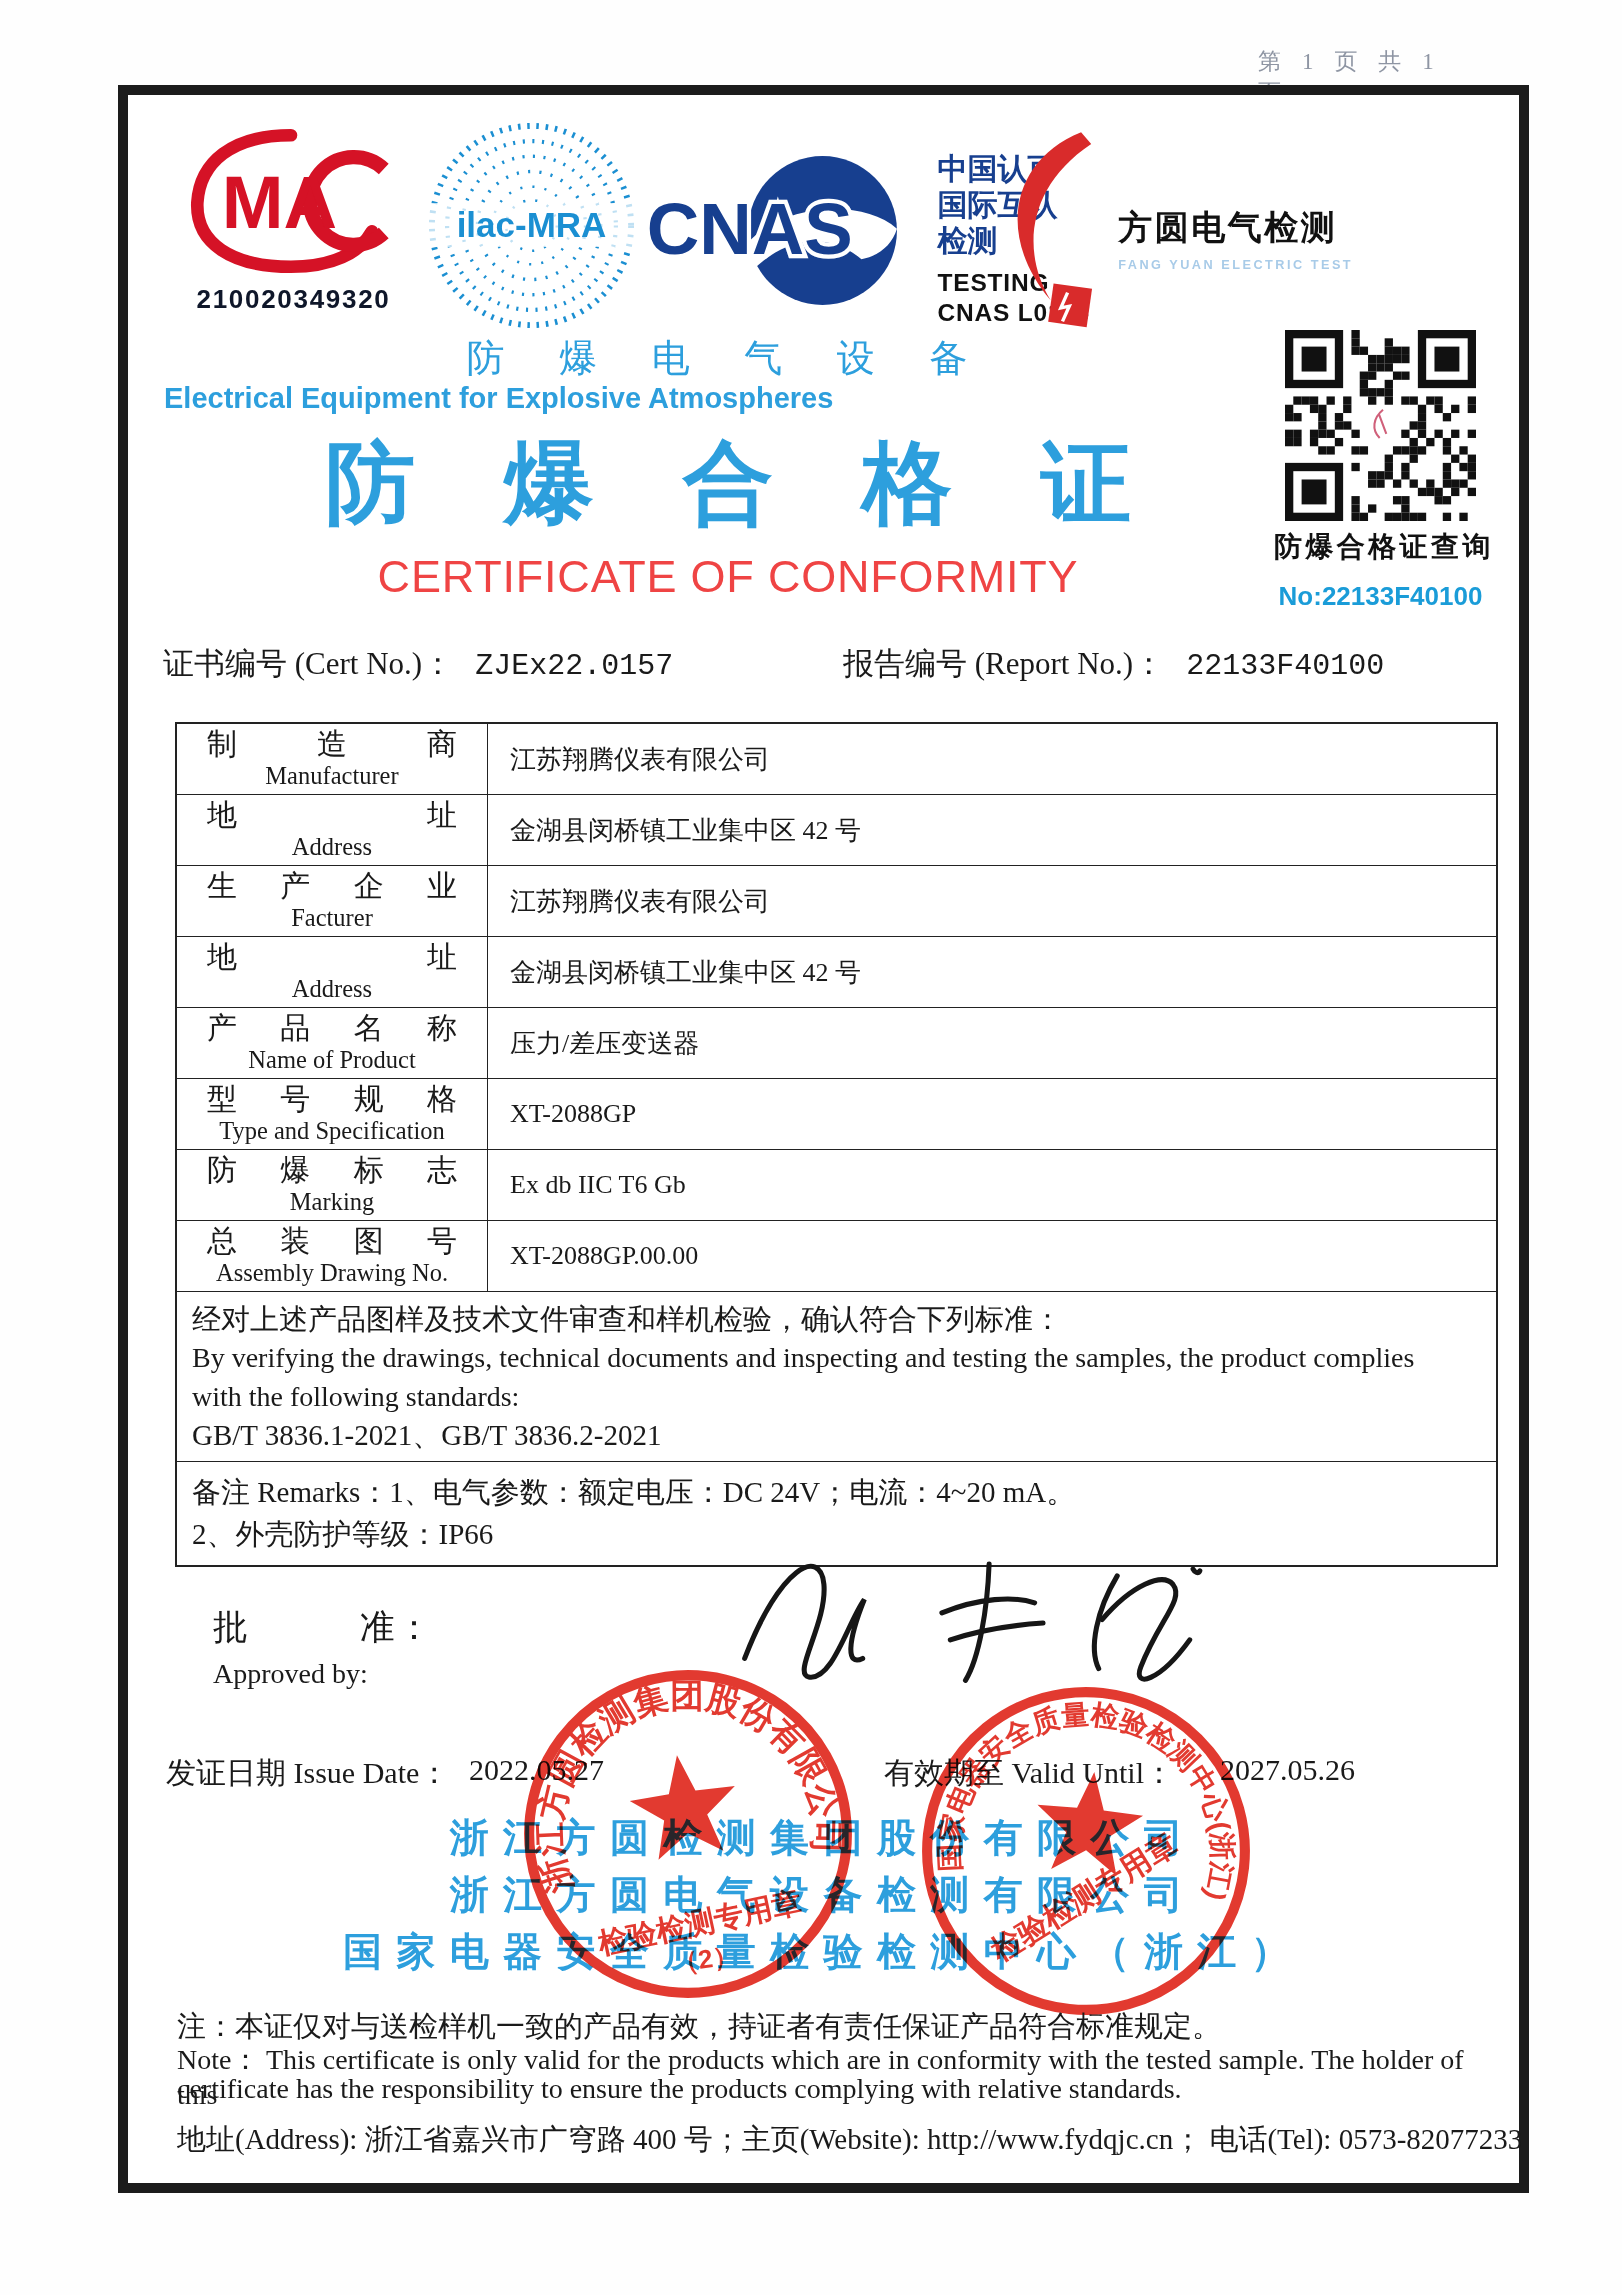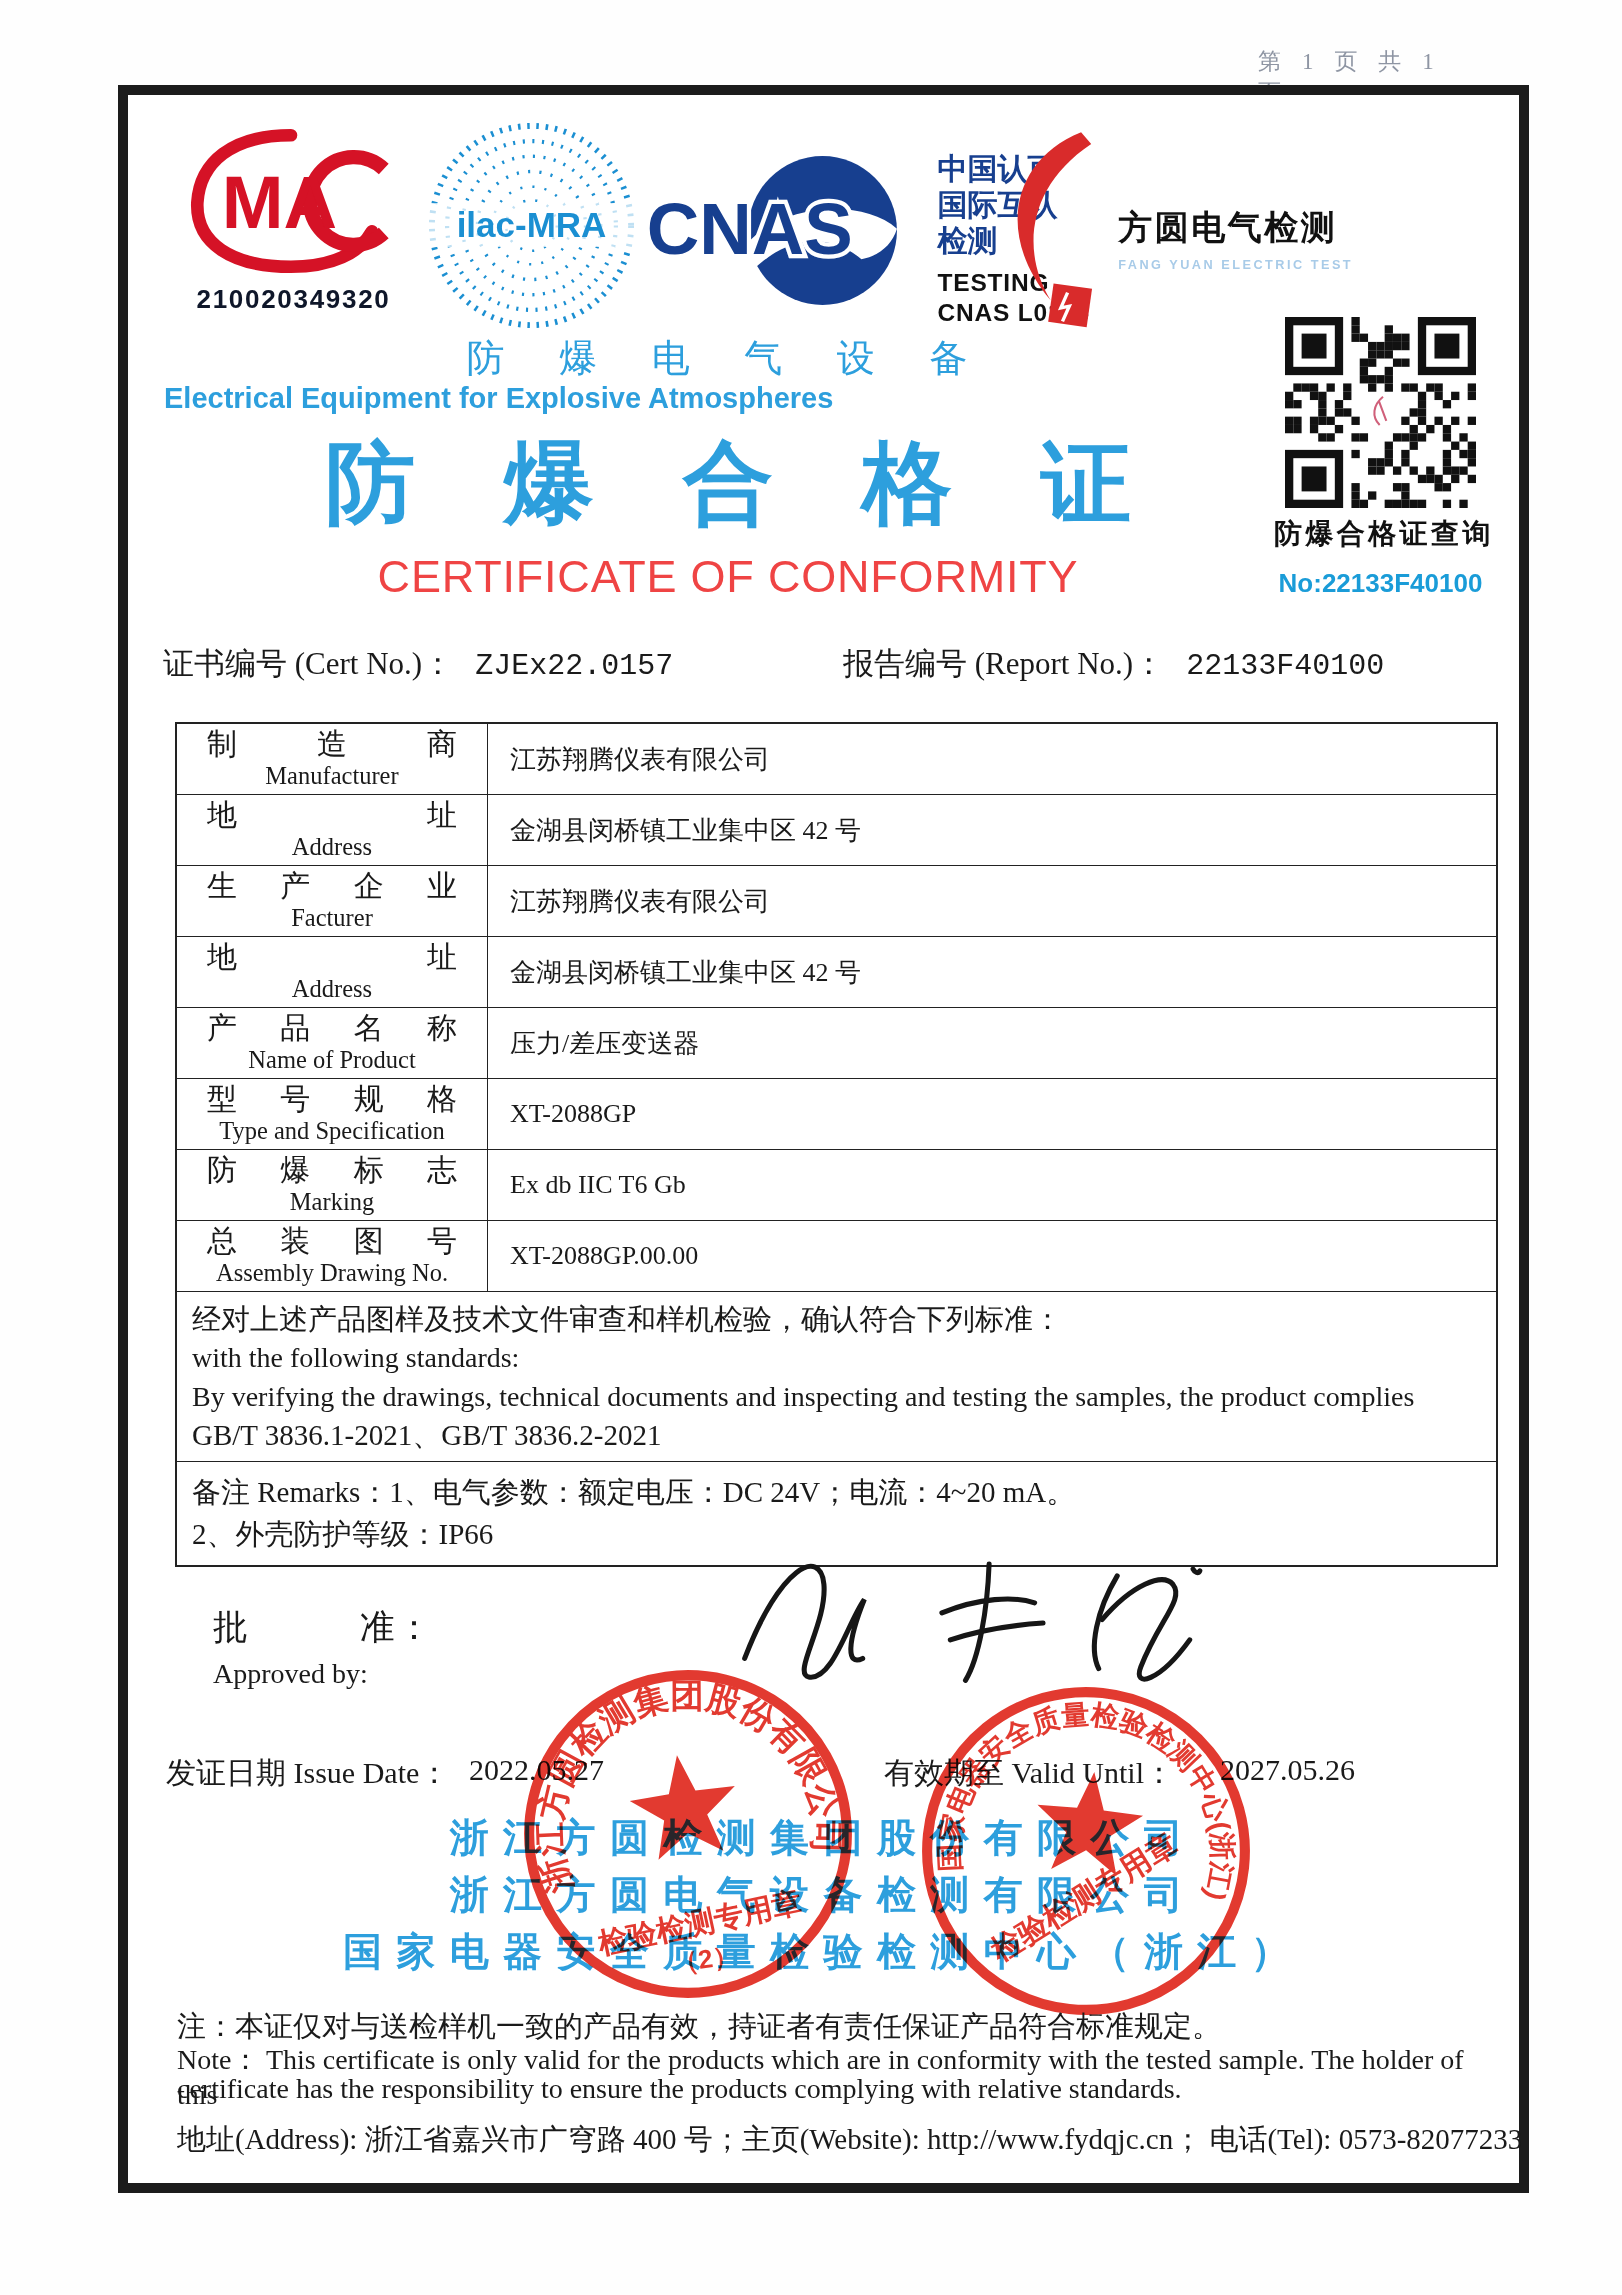--- a/index.html
+++ b/index.html
@@ -21,21 +21,21 @@
   .cnas-en{margin-top:8.5px;}
   .cnas-en div{font-size:24.5px;font-weight:bold;color:#111;line-height:30px;letter-spacing:0.8px;
         font-family:"Liberation Sans",sans-serif;}
   .fy{position:absolute;left:845px;top:32px;display:flex;align-items:flex-start;}
   .fy-textcol{margin-top:78px;margin-left:-6.8px;}
   .fy-name{font-size:34px;font-weight:bold;color:#111;letter-spacing:2.5px;font-family:"Liberation Sans",sans-serif;}
   .fy-sub{margin-top:6.8px;font-size:12.7px;font-weight:bold;color:#a8cbe8;letter-spacing:2.5px;
         font-family:"Liberation Sans",sans-serif;}
 
   
-  .qr{position:absolute;left:1146px;top:222px;width:213px;text-align:center;}
+  .qr{position:absolute;left:1146px;top:235px;width:213px;text-align:center;}
   .qr svg{width:191px;height:191px;display:block;margin:0 auto;}
   .qr-caption{margin-top:6.8px;font-size:28px;font-weight:bold;color:#111;letter-spacing:3.4px;
         font-family:"Liberation Sans",sans-serif;white-space:nowrap;}
   .qr-number{margin-top:15px;font-size:26px;font-weight:bold;color:#1a9cd8;font-family:"Liberation Sans",sans-serif;}
 
   
   .t-zh-small{position:absolute;top:238px;left:0;width:1200px;text-align:center;font-size:38px;color:#2d9fdd;
         letter-spacing:22px;font-family:"Liberation Sans",sans-serif;}
   .t-en-small{position:absolute;top:287px;left:0;width:1200px;text-align:left;font-size:29px;font-weight:bold;
         color:#2d9fdd;font-family:"Liberation Sans",sans-serif;padding-left:36px;}
@@ -372,22 +372,22 @@
       <div class="trow">
         <div class="tlabel">
             <div class="tzh">总装图号</div>
           <div class="ten">Assembly Drawing No.</div>
           </div>
         <div class="tval">XT-2088GP.00.00</div>
       </div>
 
       <div class="tstd">
         <div class="s-zh">经对上述产品图样及技术文件审查和样机检验，确认符合下列标准：</div>
+        <div class="s-en">By verifying the drawings, technical documents and inspecting and testing the samples, the product complies</div>
         <div class="s-en">with the following standards:</div>
-        <div class="s-en">By verifying the drawings, technical documents and inspecting and testing the samples, the product complies</div>
         <div class="s-list">GB/T 3836.1-2021、GB/T 3836.2-2021</div>
       </div>
 
       <div class="tremarks">
         <div>备注 Remarks：1、电气参数：额定电压：DC 24V；电流：4~20 mA。</div>
         <div>2、外壳防护等级：IP66</div>
       </div>
     </div>
 
     <div class="approve">

